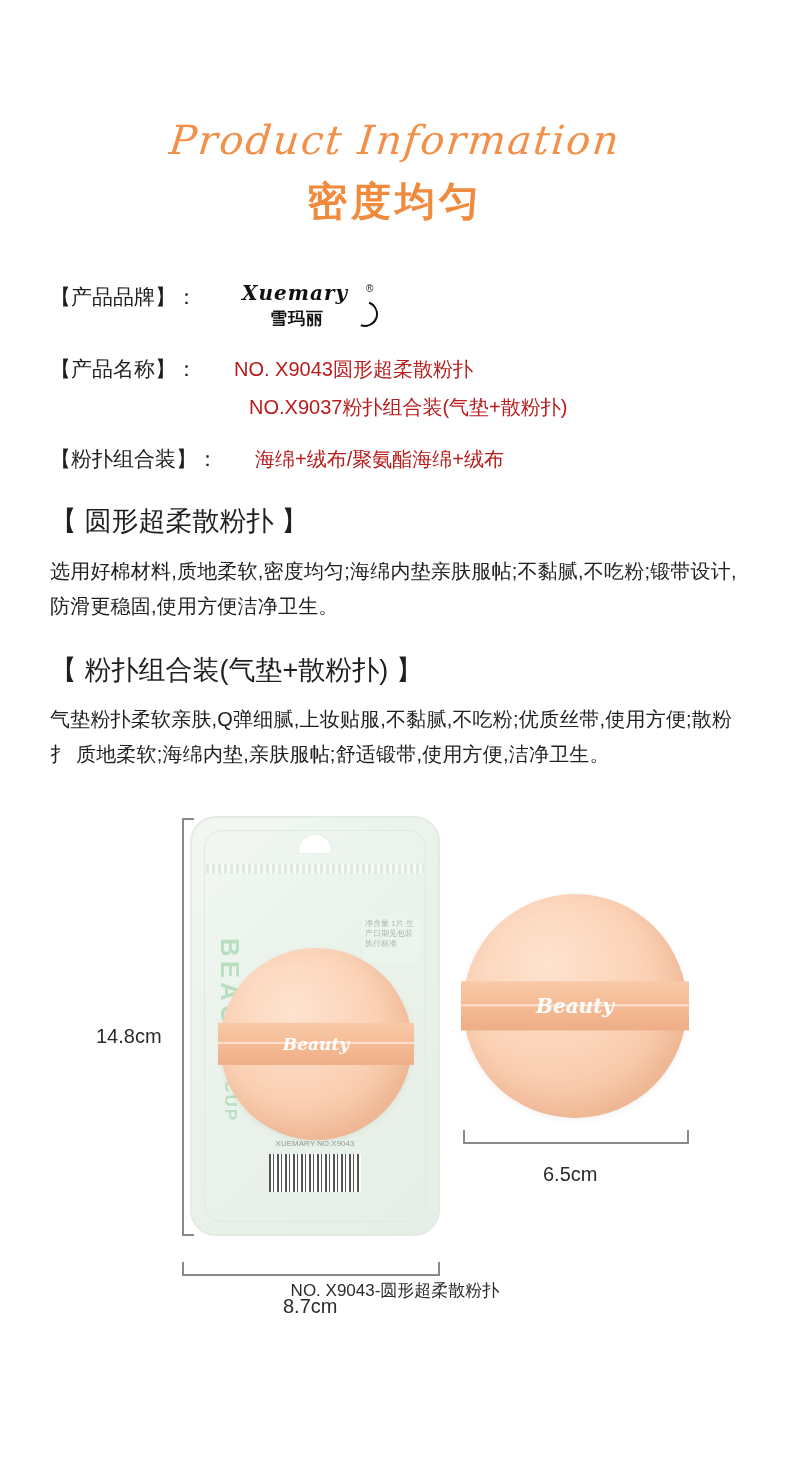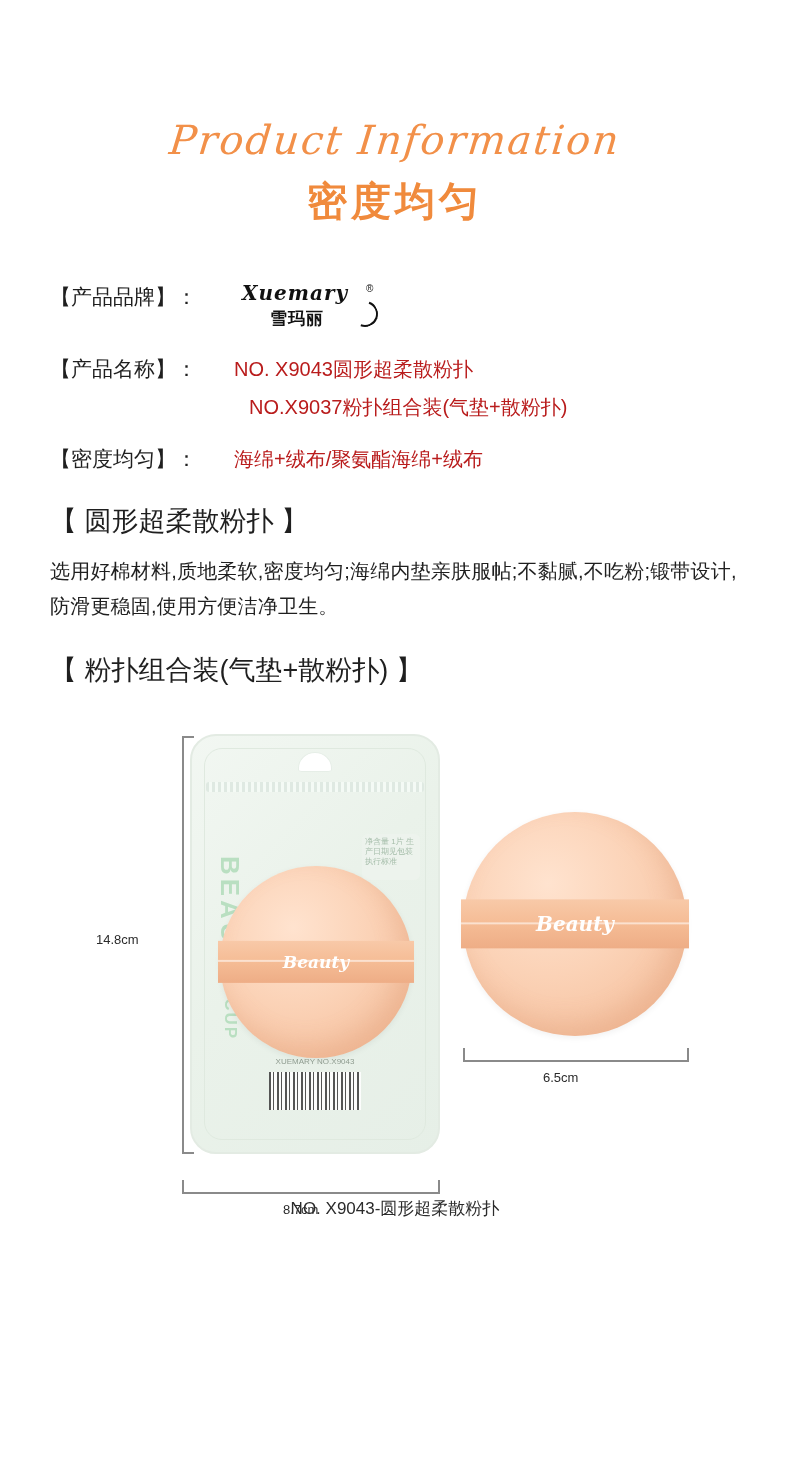--- a/index.html
+++ b/index.html
@@ -260,23 +260,24 @@
     top: 88px;
     width: 224px;
     height: 224px;
   }
   .puff-right .band-text { font-size: 20px; }
 
   
   .dim-line { position: absolute; background: #8a8a8a; }
   .dim-text {
     position: absolute;
-    font-size: 13px;
+    font-size: 20px;
     color: #2b2b2b;
     white-space: nowrap;
+    margin-top: 11px;
   }
 
   .caption {
     position: absolute;
     left: 0; right: 0;
     bottom: 24px;
     text-align: center;
     font-size: 17px;
     color: #2b2b2b;
   }
@@ -303,30 +304,31 @@
 
   <div class="row">
     <div class="label">【产品名称】：</div>
     <div class="value-block">
       <div>NO. X9043圆形超柔散粉扑</div>
       <div>NO.X9037粉扑组合装(气垫+散粉扑)</div>
     </div>
   </div>
 
   <div class="row">
-    <div class="label">【密度均匀】：</div>
+    <div class="label">【粉扑组合装】：</div>
     <div class="value-block">
       <div>海绵+绒布/聚氨酯海绵+绒布</div>
     </div>
   </div>
 
   <div class="section-head">【 圆形超柔散粉扑 】</div>
   <div class="para">选用好棉材料,质地柔软,密度均匀;海绵内垫亲肤服帖;不黏腻,不吃粉;锻带设计,防滑更稳固,使用方便洁净卫生。</div>
 
   <div class="section-head">【 粉扑组合装(气垫+散粉扑) 】</div>
+  <div class="para">气垫粉扑柔软亲肤,Q弹细腻,上妆贴服,不黏腻,不吃粉;优质丝带,使用方便;散粉扌 质地柔软;海绵内垫,亲肤服帖;舒适锻带,使用方便,洁净卫生。</div>
 </div>
 
 <div class="photos">
 
   <div class="package">
     <div class="hang-hole"></div>
     <div class="zip"></div>
     <div class="vert-text">
       <span>BEAUTY</span>
       <span class="small">CUP</span>

